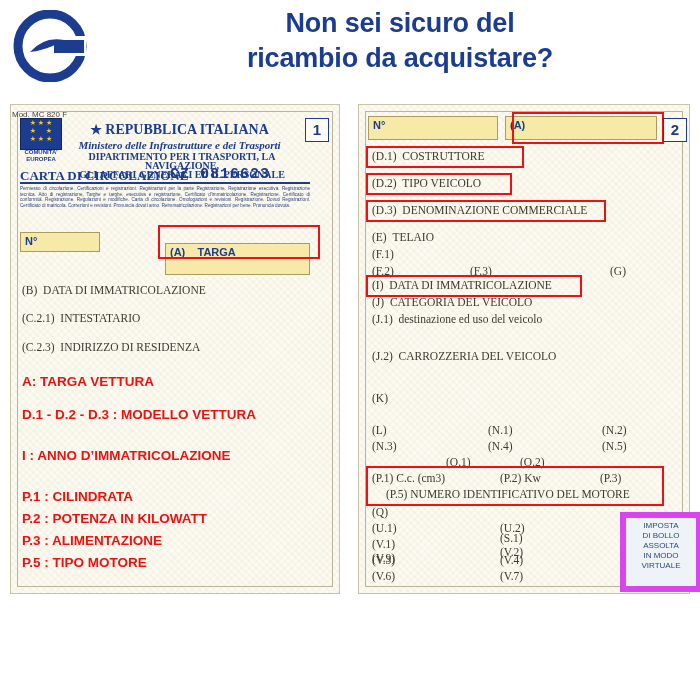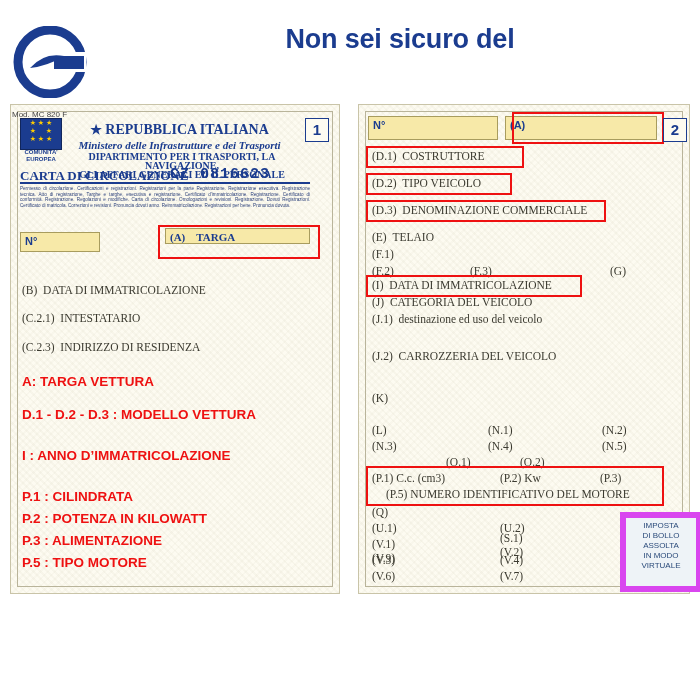--- a/index.html
+++ b/index.html
@@ -2,21 +2,21 @@
 <html><head>
 <meta charset="utf-8">
 <style>
   html,body{margin:0;padding:0;}
   body{
     width:700px;height:700px;background:#ffffff;
     font-family:"Liberation Sans",sans-serif;
     position:relative;overflow:hidden;
   }
   
-  #header{position:absolute;left:0;top:16px;width:700px;height:100px;}
+  #header{position:absolute;left:0;top:0;width:700px;height:100px;}
   #logo{
     position:absolute;left:10px;top:10px;width:80px;height:72px;
   }
   #logo svg{display:block;}
   #headline{
     position:absolute;left:110px;top:6px;width:580px;
     text-align:center;color:#1b3c8f;font-weight:bold;font-size:27px;
     line-height:35px;letter-spacing:-0.2px;
   }
   
@@ -115,20 +115,21 @@
   <div id="logo">
     <svg width="80" height="72" viewBox="0 0 80 72">
       <circle cx="40" cy="36" r="32" fill="none" stroke="#1b3c8f" stroke-width="9"></circle>
       <rect x="40" y="26" width="36" height="20" fill="#ffffff"></rect>
       <rect x="44" y="30" width="30" height="13" fill="#1b3c8f"></rect>
       <path d="M20 42 q14 -16 34 -12 q-16 10 -34 12 z" fill="#1b3c8f"></path>
     </svg>
   </div>
   <div id="headline">
     <div>Non sei sicuro del</div>
+    <div>ricambio da acquistare?</div>
   </div>
 </div>
 
 <div class="panel" id="leftpanel">
   <div class="inner"></div>
 </div>
 
 <div class="modtxt">Mod. MC 820 F</div>
 
 <div class="eu-flag">
@@ -148,21 +149,21 @@
   <span>GLI AFFARI GENERALI ED IL PERSONALE</span>
 </div>
 <div class="boxnum" id="ln1">1</div>
 
 <div class="carta">CARTA DI CIRCOLAZIONE</div>
 <div class="carta-num">CZ 0816623</div>
 <div class="hl-blue"></div>
 <div class="microtext">Permesso di circolazione. Certificazioni e registrazioni. Registrazioni per la parte Registrazione. Registrazione esecutiva. Registrazione tecnica. Atto di registrazione, Targhe e targhe, esecutiva e registrazione. Certificato d'immatricolazione. Registrazione. Certificato di conformità. Registrazione. Regolazioni e modifiche. Carta di circolazione. Omologazioni e revisioni. Registrazione. Dovuti Registrazioni. Certificato di matricola. Correzioni e revisioni. Pronuncia dovuti anno. Reimmatricolazione. Registrazioni per bene. Pronuncia dovuta.</div>
 
 <div class="strip" style="left:20px;top:232px;width:80px;height:20px;">N°</div>
-<div class="strip" style="left:165px;top:228px;width:145px;height:16px;font-family:Liberation Serif, serif;">
+<div class="strip" style="left:165px;top:243px;width:145px;height:32px;">
   <span>(A)</span>
   &nbsp;&nbsp;&nbsp;<span>TARGA</span>
 </div>
 <div class="redbox" style="left:158px;top:225px;width:162px;height:34px;"></div>
 
 <div class="fld" style="left:22px;top:284px;">
   <span>(B)</span>&nbsp;&nbsp;<span>DATA DI IMMATRICOLAZIONE</span>
 </div>
 <div class="fld" style="left:22px;top:312px;">
   <span>(C.2.1)</span>&nbsp;&nbsp;<span>INTESTATARIO</span>

